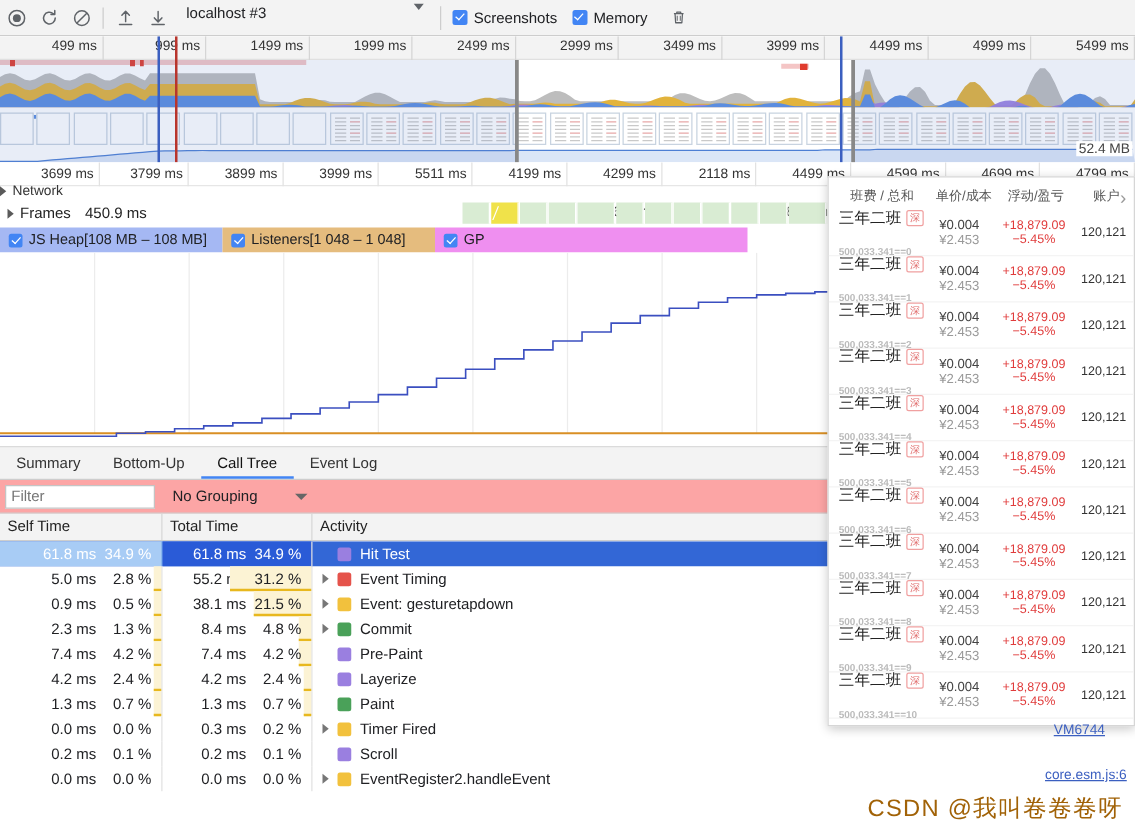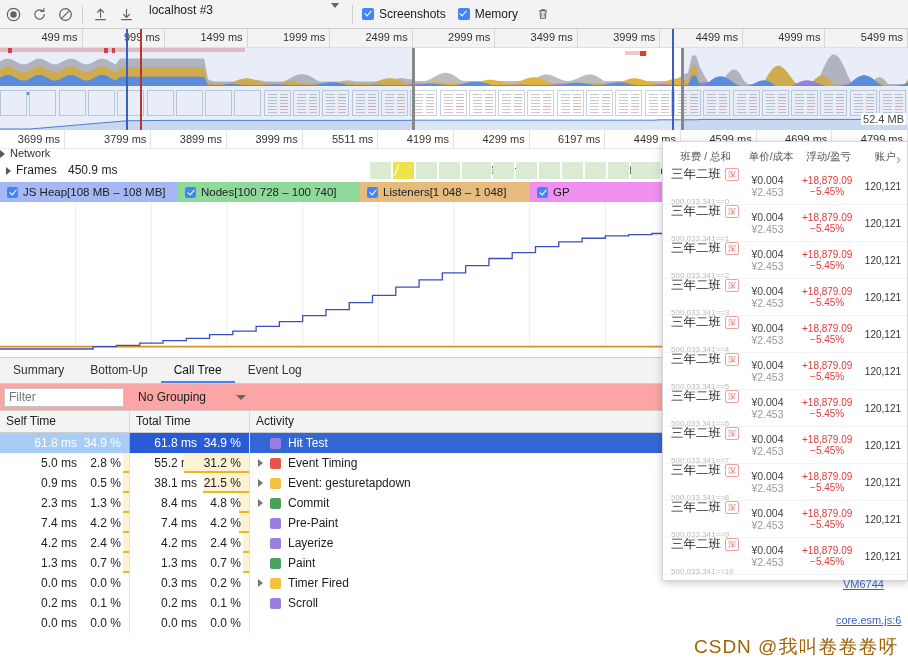--- a/index.html
+++ b/index.html
@@ -100,21 +100,21 @@
     position:absolute;left:662px;top:141px;width:246px;height:440px;
     background:#fff;border:1px solid #d6d6d6;box-shadow:0 2px 8px rgba(0,0,0,.22);
     overflow:hidden;box-sizing:border-box;
   }
   #ov-head{display:flex;align-items:center;height:26px;padding-top:4px;font-size:10.5px;color:#555;box-sizing:border-box;}
   #ov-head div{text-align:center;}
   .ov-row{display:flex;align-items:center;height:37px;padding-left:8px;box-sizing:border-box;border-bottom:1px solid #f4f4f4;}
   .ov-c1{width:86px;}
   .ov-name{font-size:12.5px;color:#222;display:flex;align-items:center;}
   .ov-tag{border:1px solid #f0a0a0;color:#e06a6a;font-size:8px;padding:0 2px;margin-left:4px;border-radius:2px;line-height:11px;}
-  .ov-sub{font-size:8px;color:#bbb;margin-top:14px;}
+  .ov-sub{font-size:8px;color:#bbb;margin-top:14px;font-weight:bold;}
   .ov-c2{width:46px;font-size:10.5px;color:#444;text-align:left;}
   .ov-c2 .s{display:block;}
   .ov-c3{width:70px;text-align:center;font-size:10px;color:#e03b3b;}
   .ov-c4{width:44px;text-align:right;font-size:10px;color:#333;padding-right:6px;}
   #ov-arrow{position:absolute;right:6px;top:8px;font-size:15px;color:#999;}
   
   .srclink{position:absolute;font-size:11px;color:#3b5fc0;text-decoration:underline;cursor:pointer;}
   #watermark{position:absolute;left:694px;top:634px;font-size:19px;color:#a16207;letter-spacing:1px;white-space:nowrap;}
 </style>
 </head>
@@ -639,21 +639,21 @@
     <div class="ov-handle" style="left:412px;"></div>
     <div class="ov-handle" style="left:681px;"></div>
   </div>
   <div id="sel-left" style="left:126px;"></div>
   <div id="sel-right" style="left:140px;"></div>
   <div id="sel-left2" style="position:absolute;left:672px;top:0;width:2px;height:101px;background:#3b5fc0;"></div>
 </div>
 <div id="mem-label">52.4 MB</div>
 
 <div id="ruler2">
-    <div class="tick" style="left: 0px; width: 65px;">
+    <div class="tick" style="left: 0px; width: 80px;">
       <span>3699 ms</span>
     </div>
     <div class="tick" style="left: 75.6667px; width: 75.6667px;">
       <span>3799 ms</span>
     </div>
     <div class="tick" style="left: 151.333px; width: 75.6667px;">
       <span>3899 ms</span>
     </div>
     <div class="tick" style="left: 227px; width: 75.6667px;">
       <span>3999 ms</span>
@@ -661,21 +661,21 @@
     <div class="tick" style="left: 302.667px; width: 75.6667px;">
       <span>5511 ms</span>
     </div>
     <div class="tick" style="left: 378.333px; width: 75.6667px;">
       <span>4199 ms</span>
     </div>
     <div class="tick" style="left: 454px; width: 75.6667px;">
       <span>4299 ms</span>
     </div>
     <div class="tick" style="left: 529.667px; width: 75.6667px;">
-      <span>6197 ms</span>
+      <span>2118 ms</span>
     </div>
     <div class="tick" style="left: 605.333px; width: 75.6667px;">
       <span>4499 ms</span>
     </div>
     <div class="tick" style="left: 681px; width: 75.6667px;">
       <span>4599 ms</span>
     </div>
     <div class="tick" style="left: 756.667px; width: 75.6667px;">
       <span>4699 ms</span>
     </div>
@@ -713,24 +713,20 @@
     <div class="frame-box" style="left: 731px; width: 22px;"></div>
     <div class="frame-box" style="left: 754px; width: 22px;"></div>
     <div class="frame-box" style="left: 777px; width: 22px;"></div>
   </div>
 
 <div id="counters">
     <div class="ctr" style="background: rgb(165, 184, 243); width: 178px;">
       <span class="cb"></span>
       <span>JS Heap[108 MB – 108 MB]</span>
     </div>
-    <div class="ctr" style="background: rgb(143, 217, 155); width: 182px;">
-      <span class="cb"></span>
-      <span>Nodes[100 728 – 100 740]</span>
-    </div>
     <div class="ctr" style="background: rgb(229, 188, 126); width: 170px;">
       <span class="cb"></span>
       <span>Listeners[1 048 – 1 048]</span>
     </div>
     <div class="ctr" style="background: rgb(239, 143, 240); width: 250px;">
       <span class="cb"></span>
       <span>GP</span>
     </div>
   </div>
 
@@ -921,20 +917,25 @@
     </div>
     <div class="row">
       <div class="c-self">
         <span class="v-ms">0.0 ms</span>
         <span class="v-pc">0.0 %</span>
       </div>
       <div class="c-total">
         <span class="v-ms">0.0 ms</span>
         <span class="v-pc">0.0 %</span>
       </div>
+      <div class="c-act">
+        <span class="exp"><i></i></span>
+        <span class="swatch" style="background: rgb(242, 193, 61);"></span>
+        <span>EventRegister2.handleEvent</span>
+      </div>
     </div>
   </div>
 
 <div id="overlay">
   <div id="ov-head">
       <div style="width: 86px;">班费 / 总和</div>
       <div style="width: 46px;">单价/成本</div>
       <div style="width: 70px;">浮动/盈亏</div>
       <div style="width: 44px;">账户</div>
     </div>

